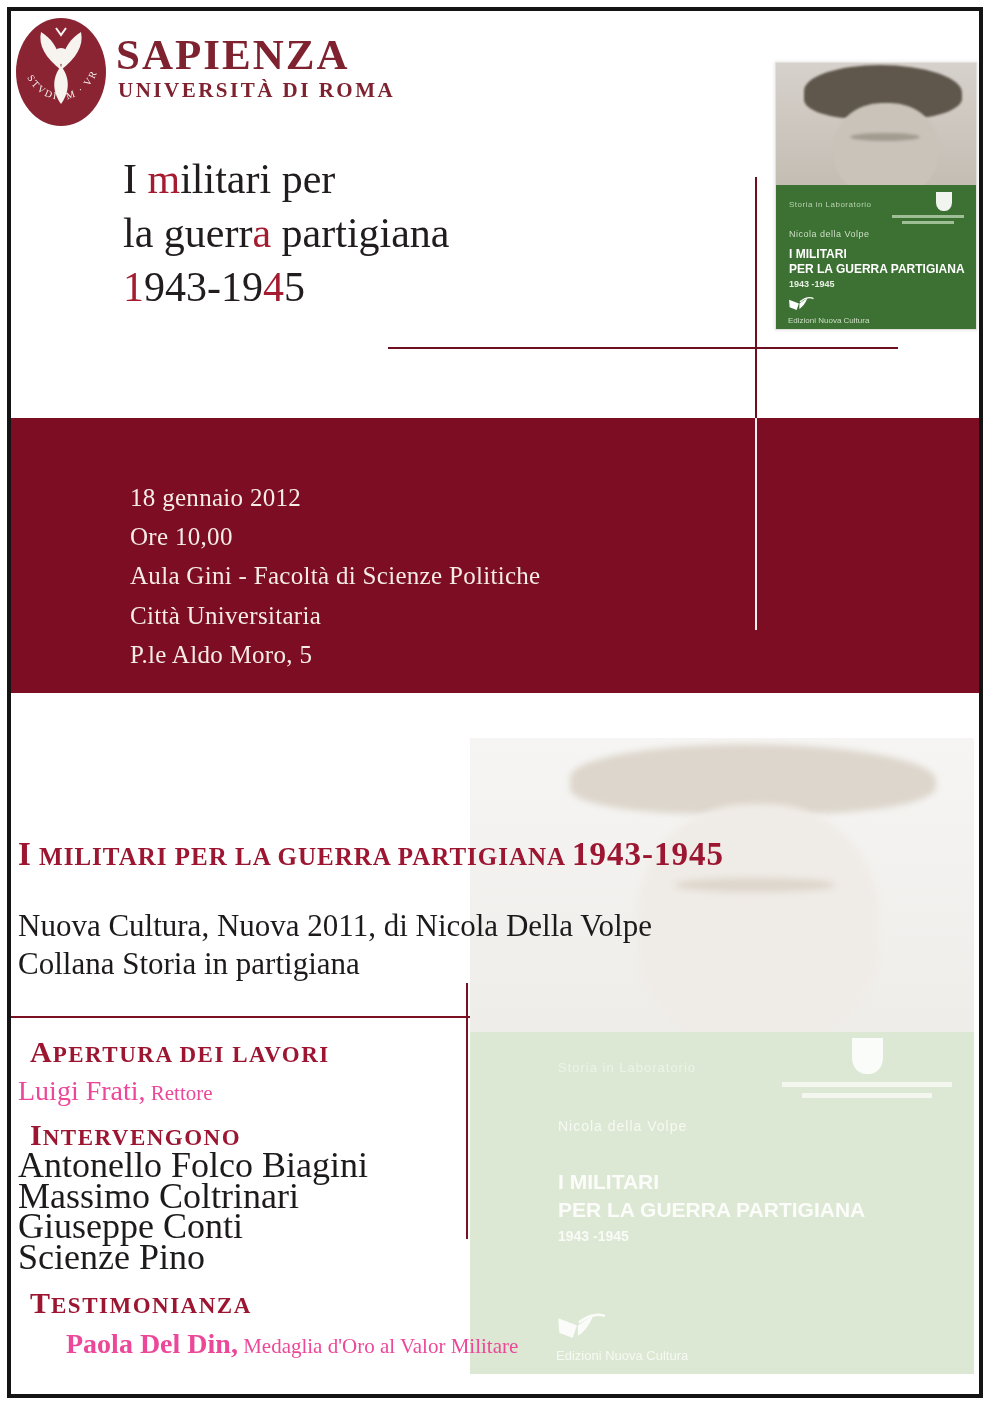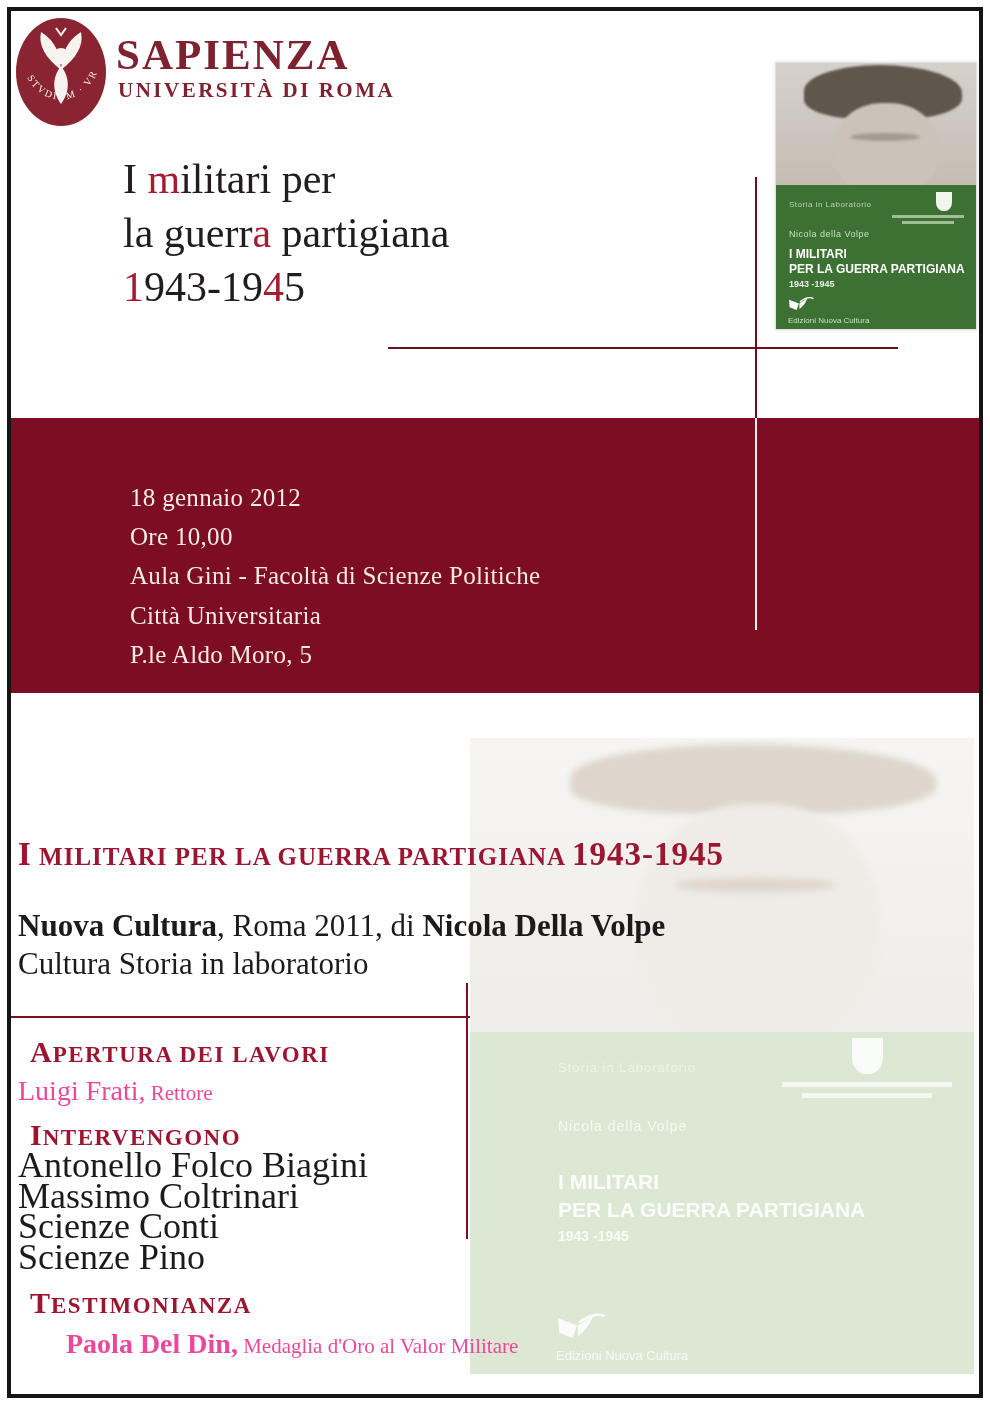--- a/index.html
+++ b/index.html
@@ -57,21 +57,21 @@
   .fg-t1{position:absolute;left:88px;top:138px;font-size:21px;font-weight:bold;color:rgba(255,255,255,.9);font-family:"Liberation Sans",sans-serif;}
   .fg-t2{position:absolute;left:88px;top:166px;font-size:21px;font-weight:bold;color:rgba(255,255,255,.9);font-family:"Liberation Sans",sans-serif;}
   .fg-years{position:absolute;left:88px;top:196px;font-size:14px;font-weight:bold;color:rgba(255,255,255,.8);font-family:"Liberation Sans",sans-serif;}
   .fg-logo{position:absolute;left:86px;top:278px;opacity:.9;}
   .fg-pub{position:absolute;left:86px;top:316px;font-size:13px;color:rgba(255,255,255,.75);font-family:"Liberation Sans",sans-serif;}
 
   .intro{left:18px;top:760px;font-size:31px;color:#1d1a1b;z-index:5;}
   .book-title-red{left:18px;top:836px;color:#9c1631;font-weight:600;letter-spacing:1px;font-size:25px;z-index:5;white-space:nowrap;}
   .book-title-red .big{font-size:33px;}
   .pub-line{left:18px;top:908px;font-size:31px;color:#1d1a1b;z-index:5;white-space:nowrap;}
-  .pub-line b{font-weight:700;}
+  .pub-line b{font-weight:400;}
   .series-line{left:18px;top:946px;font-size:31px;color:#1d1a1b;z-index:5;}
 
   .divider{left:11px;top:1016px;width:459px;height:2px;background:#7b1022;z-index:6;}
   .v-rule-low{left:466px;top:983px;width:2px;height:256px;background:#7b1022;z-index:6;}
 
   .heading{color:#9c1631;font-weight:600;letter-spacing:1.5px;font-size:23px;z-index:5;margin-left:12px;}
   .heading .big{font-size:30px;letter-spacing:1px;}
   .h-apertura{left:18px;top:1035px;}
   .h-intervengono{left:18px;top:1118px;}
   .h-testimonianza{left:18px;top:1286px;}
@@ -170,32 +170,32 @@
       <svg width="50" height="31" viewBox="0 0 48 30">
         <path d="M2 8 L20 15 L16 27 L3 22 Z" fill="#ffffff"></path>
         <path d="M21 15 L36 5 C32 15 27 21 21 25 Z" fill="#ffffff"></path>
         <path d="M22 12 C31 5 41 3 47 6" stroke="#ffffff" fill="none" stroke-width="2.4"></path>
       </svg>
     </div>
     <div class="fg-pub">Edizioni Nuova Cultura</div>
   </div>
 
   <div class="abs book-title-red"><span class="big">I</span><span> MILITARI PER LA GUERRA PARTIGIANA </span><span class="big">1943-1945</span></div>
-  <div class="abs pub-line"><b>Nuova Cultura</b><span>, Roma 2011, di </span><b>Nicola Della Volpe</b></div>
-  <div class="abs series-line">Cultura Storia in laboratorio</div>
+  <div class="abs pub-line"><b>Nuova Cultura</b><span>, Nuova 2011, di </span><b>Nicola Della Volpe</b></div>
+  <div class="abs series-line">Collana Storia in partigiana</div>
 
   <div class="abs divider"></div>
   <div class="abs v-rule-low"></div>
 
   <div class="abs heading h-apertura"><span class="big">A</span><span>PERTURA DEI LAVORI</span></div>
   <div class="abs person p-frati"><span>Luigi Frati,</span><span class="role"> Rettore</span></div>
 
   <div class="abs heading h-intervengono"><span class="big">I</span><span>NTERVENGONO</span></div>
   <div class="abs speakers">
     <div>Antonello Folco Biagini</div>
     <div>Massimo Coltrinari</div>
-    <div>Scienze Conti</div>
+    <div>Giuseppe Conti</div>
     <div>Scienze Pino</div>
   </div>
 
   <div class="abs heading h-testimonianza"><span class="big">T</span><span>ESTIMONIANZA</span></div>
   <div class="abs person p-deldin"><b>Paola Del Din,</b><span class="role"> Medaglia d'Oro al Valor Militare</span></div>
 </div>
 
 </body></html>

